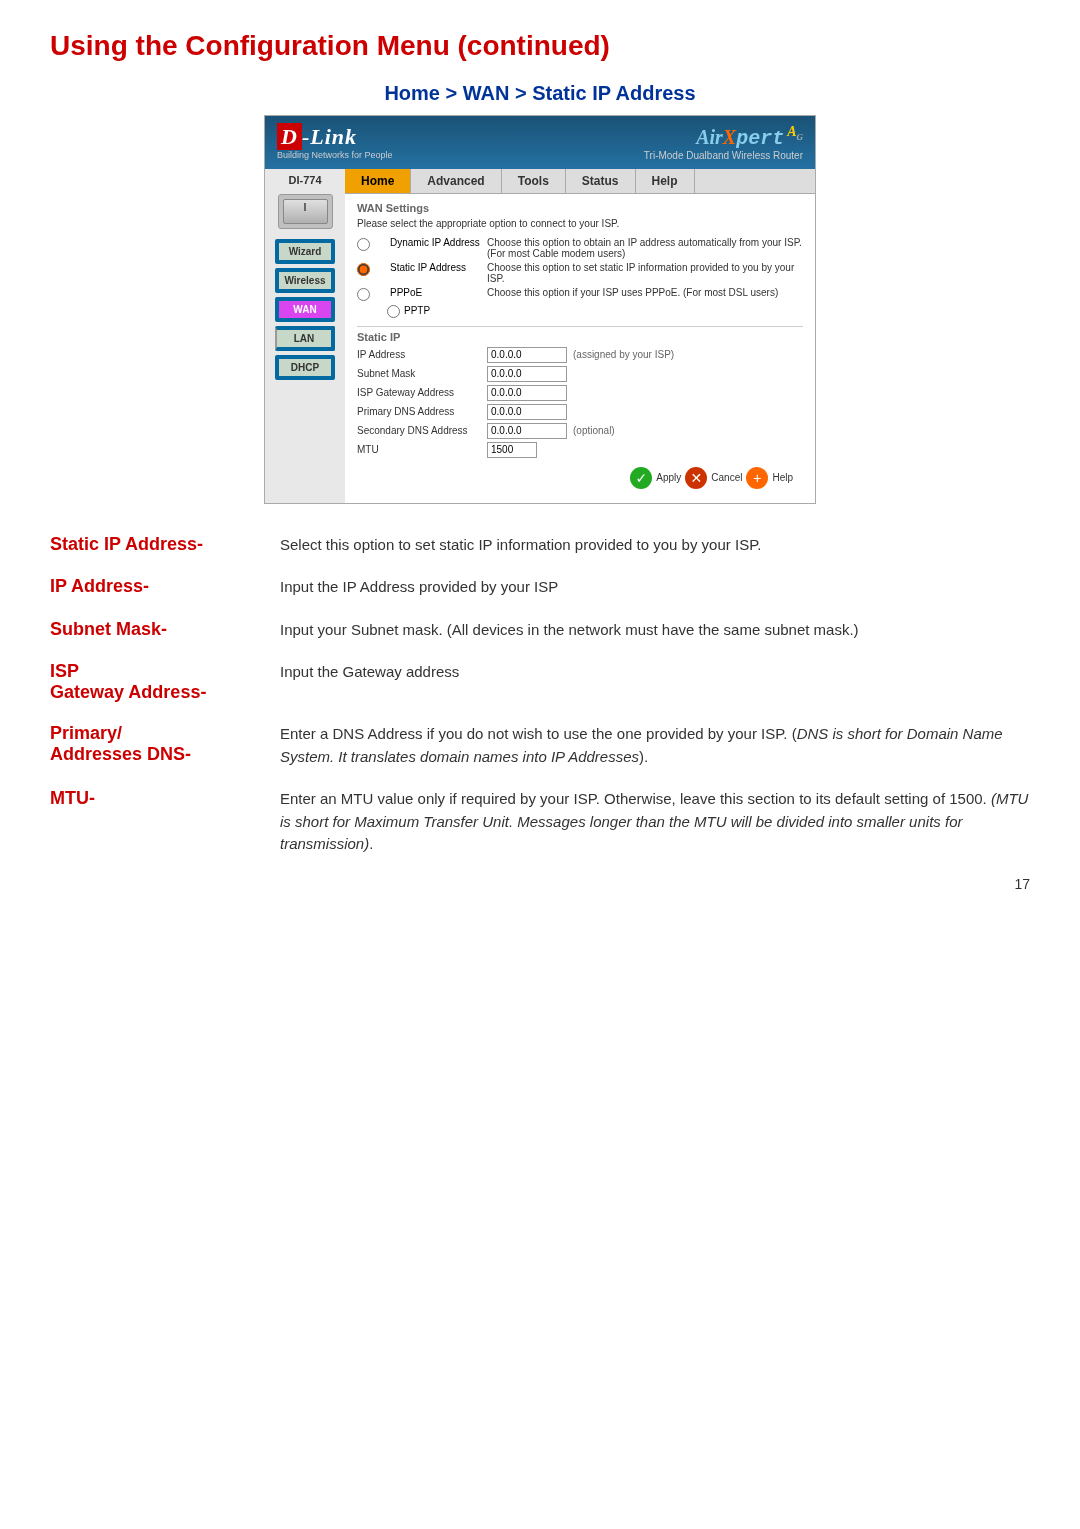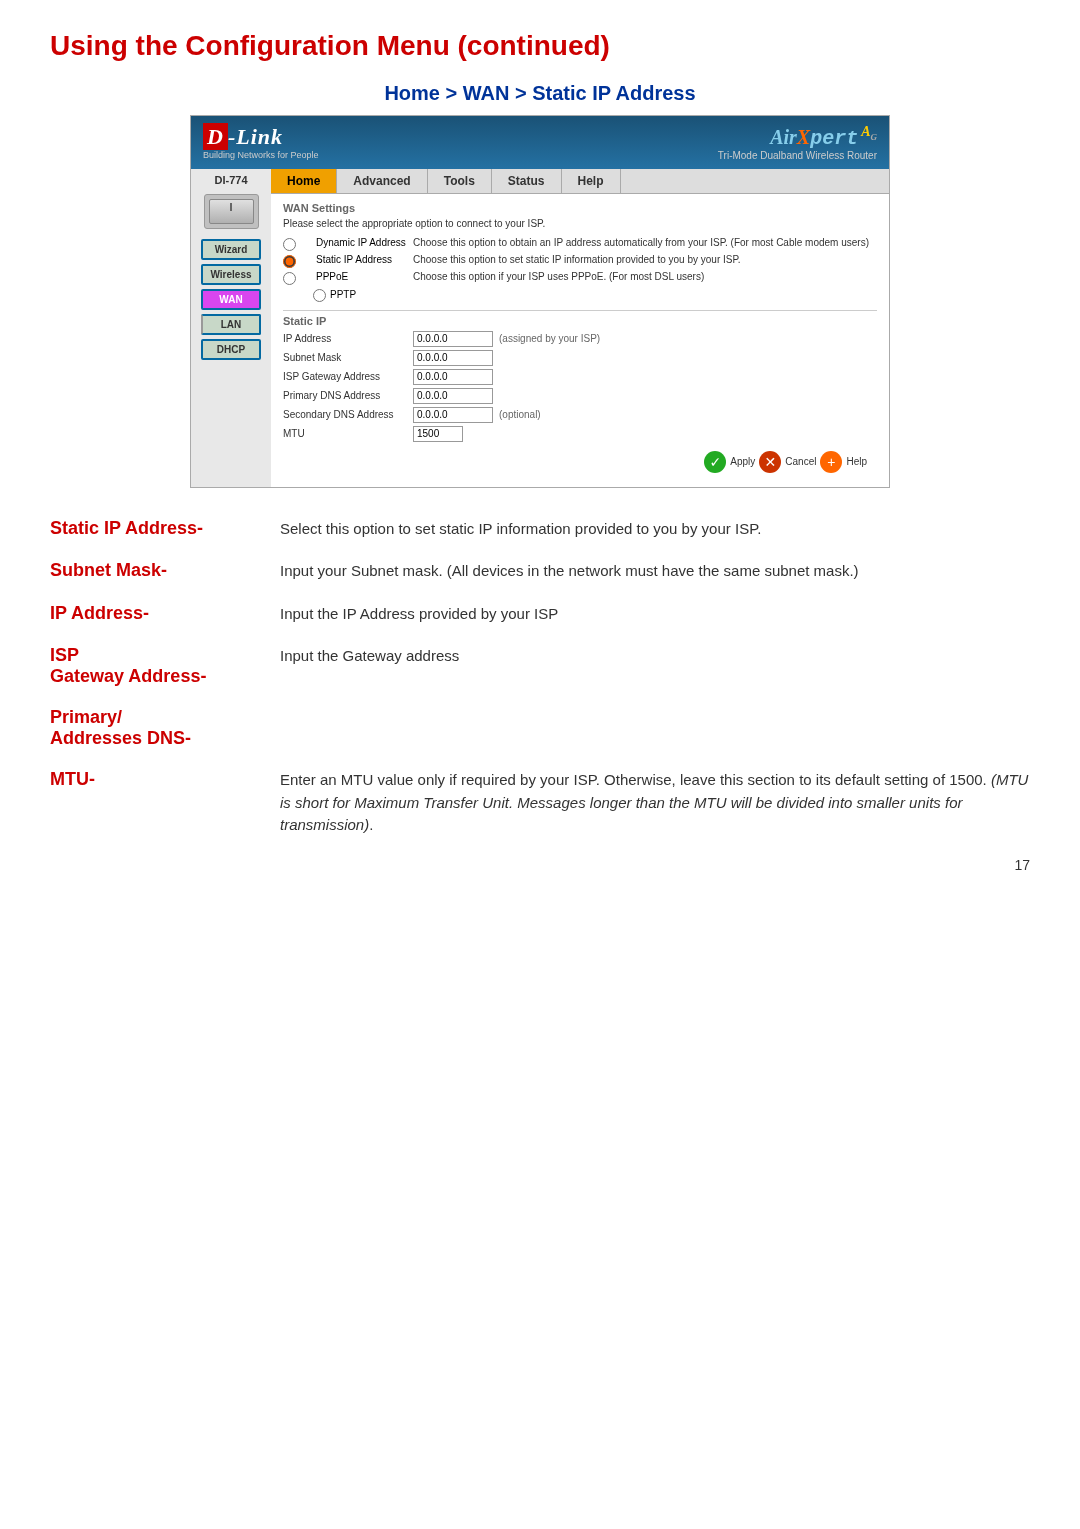--- a/index.html
+++ b/index.html
@@ -26,21 +26,21 @@
       font-size: 20px;
       font-weight: bold;
       text-align: center;
       margin-bottom: 10px;
     }
 
     
     .router-panel {
       border: 1px solid #aaa;
       background: #fff;
-      width: 700px;
+      width: 552px;
       margin: 0 auto 30px auto;
     }
 
     .router-header {
       background: linear-gradient(to bottom, #1a5276, #2471a3);
       padding: 8px 12px;
       display: flex;
       justify-content: space-between;
       align-items: center;
     }
@@ -140,21 +140,21 @@
       height: 8px;
       background: #666;
     }
 
     .nav-btn {
       width: 60px;
       padding: 3px 4px;
       font-size: 10px;
       font-weight: bold;
       text-align: center;
-      border: 2px solid #0369a1;
+      border: 4px solid #0369a1;
       cursor: pointer;
       border-radius: 2px;
     }
 
     .nav-btn.wizard { background: #c8d8c8; color: #333; }
     .nav-btn.wireless { background: #c8d8c8; color: #333; }
     .nav-btn.wan { background: #d946ef; color: #fff; }
     .nav-btn.lan { background: #c8d8c8; color: #333; border-left: 2px solid #999; }
     .nav-btn.dhcp { background: #c8d8c8; color: #333; }
 
@@ -487,45 +487,48 @@
 
   <div class="desc-row">
     <div class="desc-term" style="color:#cc0000;">
       <span>Static IP Address-</span>
     </div>
     <div class="desc-def">Select this option to set static IP information provided to you by your ISP.</div>
   </div>
 
   <div class="desc-row">
     <div class="desc-term" style="color:#cc0000;">
-      <span>Subnet Mask-</span>
-    </div>
-    <div class="desc-def">Input your Subnet mask.  (All devices in the network must have the same subnet mask.)</div>
+      <span>IP Address-</span>
+    </div>
+    <div class="desc-def">Input the IP Address provided by your ISP</div>
   </div>
 
   <div class="desc-row">
     <div class="desc-term" style="color:#cc0000;">
-      <span>IP Address-</span>
-    </div>
-    <div class="desc-def">Input the IP Address provided by your ISP</div>
+      <span>Subnet Mask-</span>
+    </div>
+    <div class="desc-def">Input your Subnet mask.  (All devices in the network must have the same subnet mask.)</div>
   </div>
 
   <div class="desc-row">
     <div class="desc-term" style="color:#cc0000;">
       <span style="white-space:pre-line;">ISP
 Gateway Address-</span>
     </div>
     <div class="desc-def">Input the Gateway address</div>
   </div>
 
   <div class="desc-row">
     <div class="desc-term" style="color:#cc0000;">
       <span style="white-space:pre-line;">Primary/
 Addresses DNS-</span>
     </div>
+    <div class="desc-def">
+      Enter a DNS Address if you do not wish to use the one provided by your ISP. (<em>DNS is short for Domain Name System. It translates domain names into IP Addresses</em>).
+    </div>
   </div>
 
   <div class="desc-row">
     <div class="desc-term" style="color:#cc0000;">
       <span>MTU-</span>
     </div>
     <div class="desc-def">
       Enter an MTU value only if required by your ISP. Otherwise, leave this section to its default setting of 1500. <em>(MTU is short for Maximum Transfer Unit. Messages longer than the MTU will be divided into smaller units for transmission)</em>.
     </div>
   </div>

